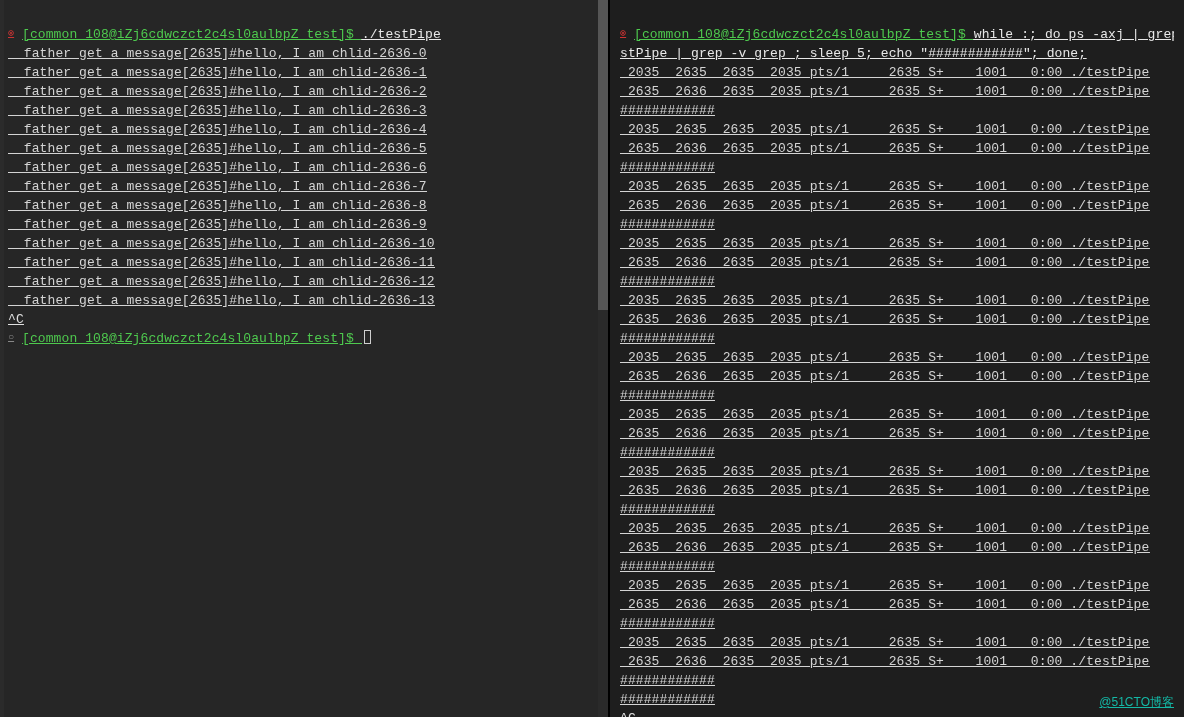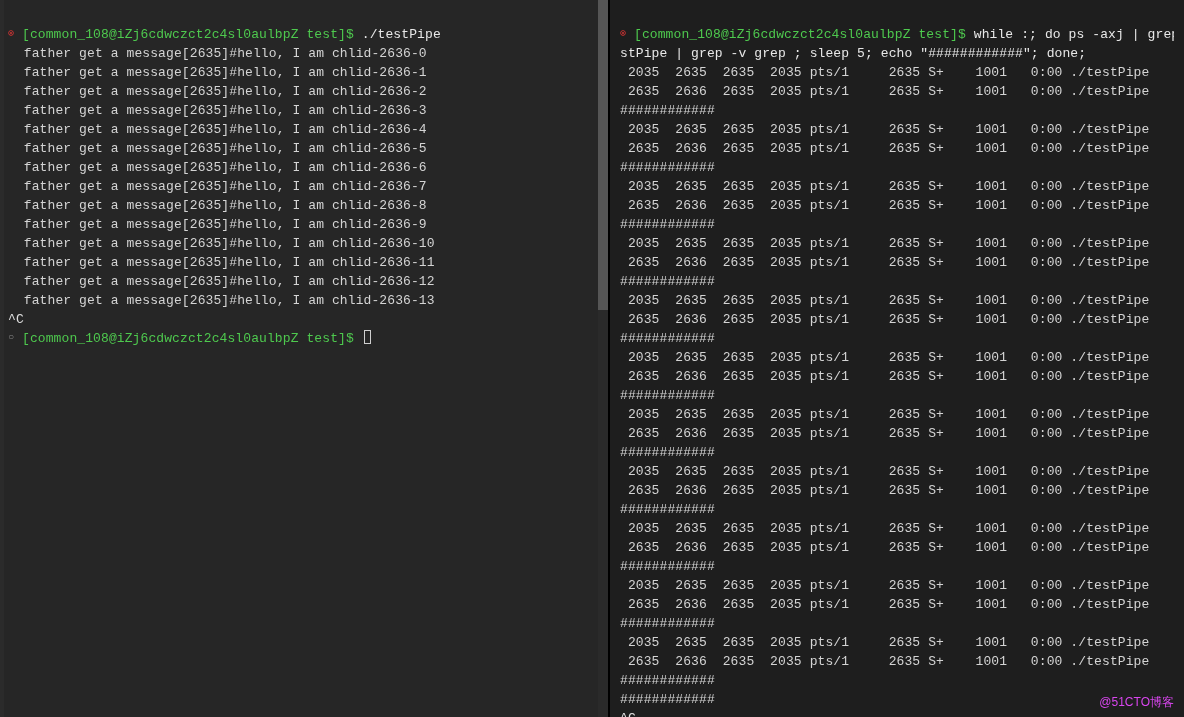--- a/index.html
+++ b/index.html
@@ -1,15 +1,15 @@
 <!DOCTYPE html>
 <html><head>
 <meta charset="utf-8">
 <style>
-  * { margin: 0; padding: 0; box-sizing: border-box; }
+  * { margin: 0; padding: 0; box-sizing: border-box; text-decoration: underline; }
   html, body {
     width: 1184px;
     height: 717px;
     background: #1e1e1e;
     font-family: Consolas, 'Courier New', monospace;
     font-size: 13px;
     color: #d4d4d4;
     overflow: hidden;
   }
   .split {
@@ -87,21 +87,21 @@
     right: 0;
     top: 0;
     width: 10px;
     height: 100%;
     background: #1e1e1e;
   }
   .watermark {
     position: absolute;
     right: 10px;
     bottom: 6px;
-    color: #d946ef;
+    color: #14b8a6;
     font-size: 12px;
     font-family: sans-serif;
   }
   .left-gutter {
     position: absolute;
     left: 0;
     top: 0;
     width: 4px;
     height: 100%;
     background: #2b2b2b;

